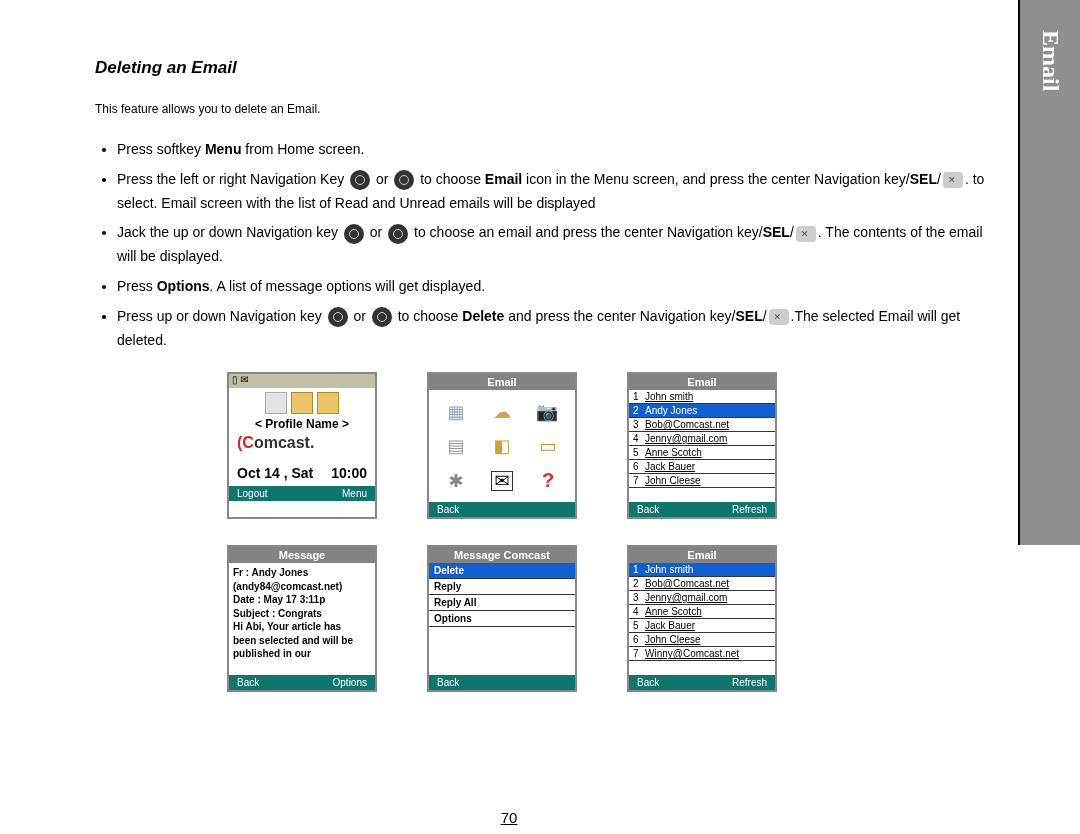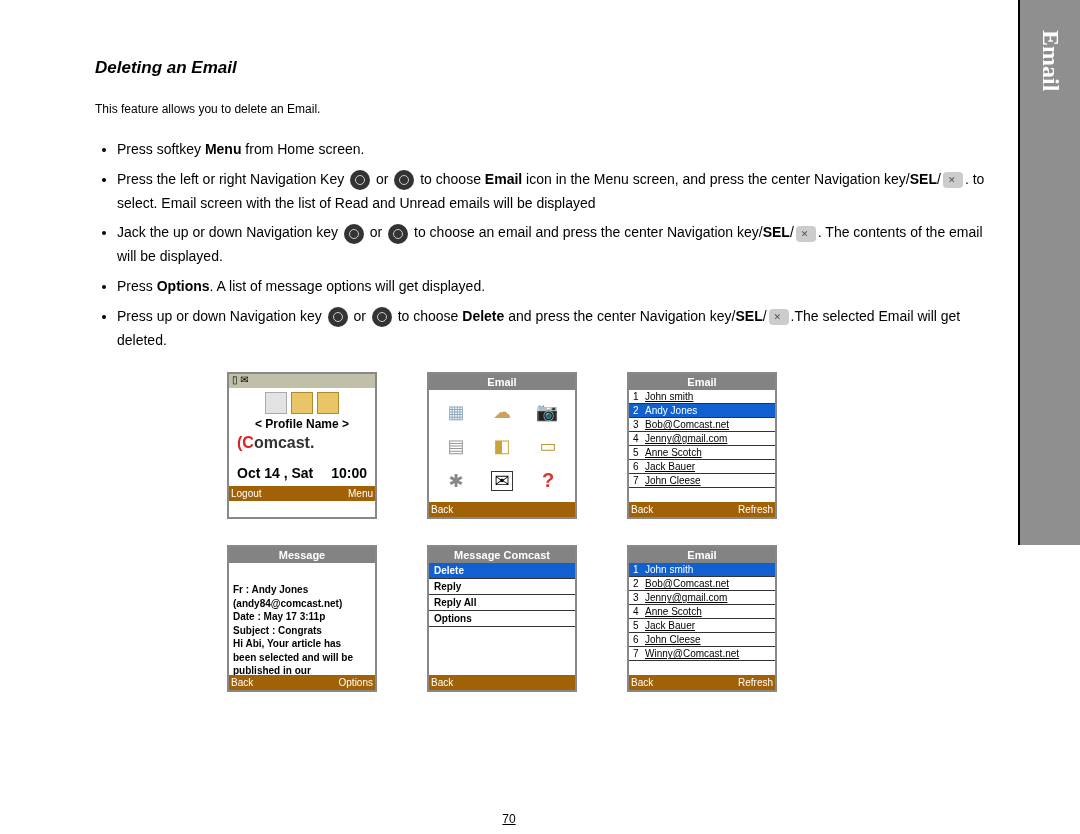--- a/index.html
+++ b/index.html
@@ -119,25 +119,25 @@
     font-size: 11px;
   }
   .ps-body {
     height: 112px;
     background: #fff;
     position: relative;
     overflow: hidden;
     font-size: 10px;
   }
   .ps-footer {
-    background: #a16207;
+    background: #0f766e;
     color: #fff;
     display: flex;
     justify-content: space-between;
-    padding: 2px 2px;
+    padding: 2px 8px;
     font-size: 10px;
     gap: 22px;
   }
   
   .home-statusbar {
     height: 14px;
     background: #c1bfa7;
     font-size: 10px;
     padding: 0 3px;
   }
@@ -176,35 +176,35 @@
   .email-item {
     border-bottom: 1px solid #333;
     padding: 1px 4px;
     display: flex;
   }
   .email-item.selected { background: #1060d0; color: #fff; }
   .email-num { width: 12px; }
   .email-name { text-decoration: underline; }
   .email-item.selected .email-name { text-decoration: none; }
   
-  .msg-body { padding: 20px 4px; font-size: 10px; font-weight: bold; line-height: 1.35; }
+  .msg-body { padding: 3px 4px; font-size: 10px; font-weight: bold; line-height: 1.35; }
   
   .opt-item {
     border-bottom: 1px solid #333;
     padding: 2px 5px;
     font-weight: bold;
     font-size: 10px;
   }
   .opt-item.selected { background: #1060d0; color: #fff; }
   .page-number {
     position: absolute;
     bottom: 8px;
     left: 50%;
     transform: translateX(-50%);
-    font-size: 12px;
+    font-size: 15px;
     text-decoration: underline;
   }
 </style>
 </head>
 <body>
 
 <div class="page">
   <div class="content">
 
     <h2 class="section-title">Deleting an Email</h2>

